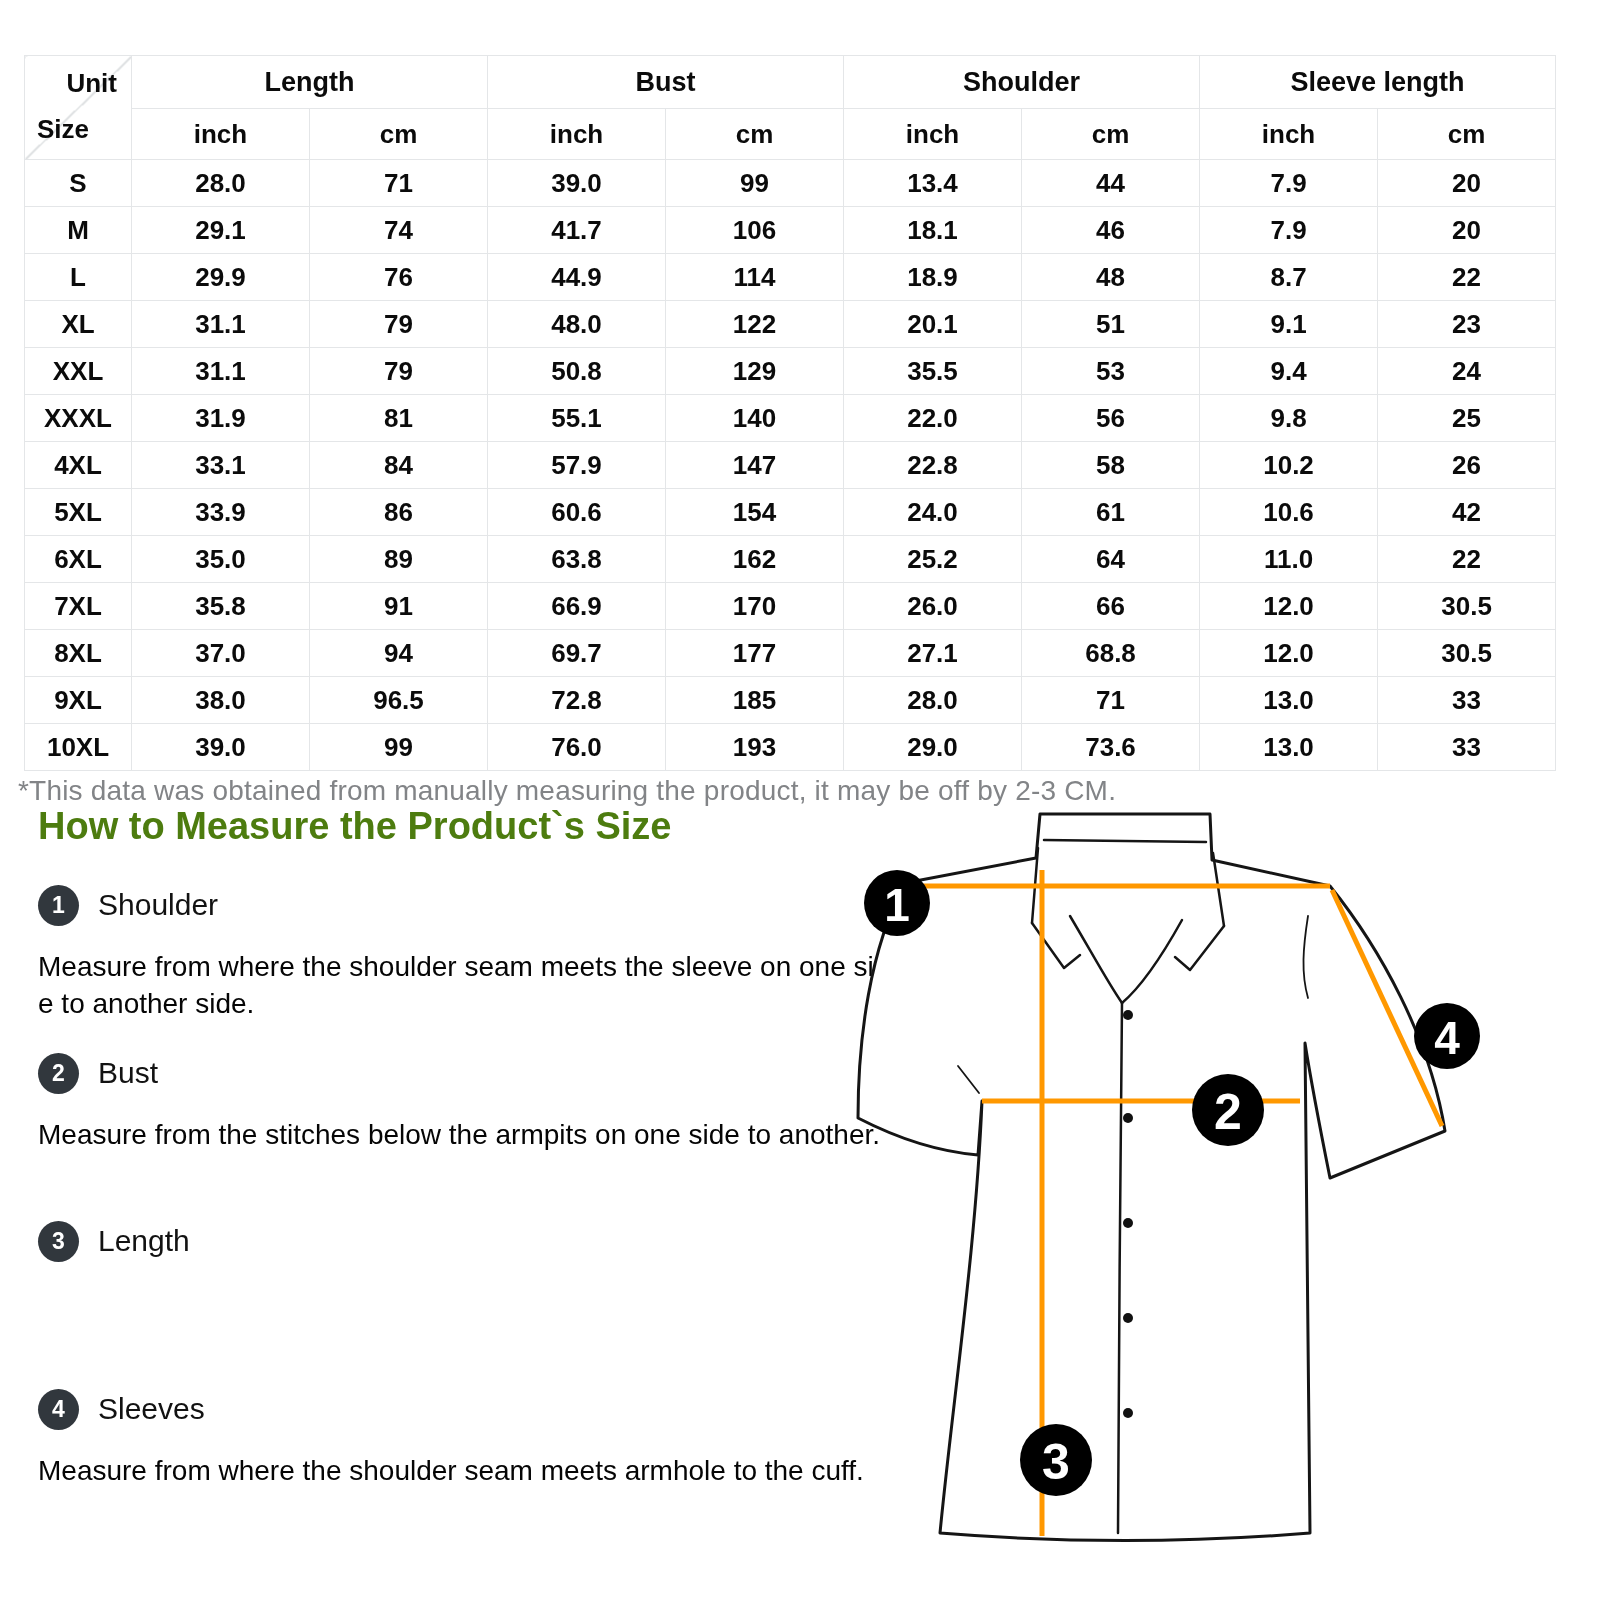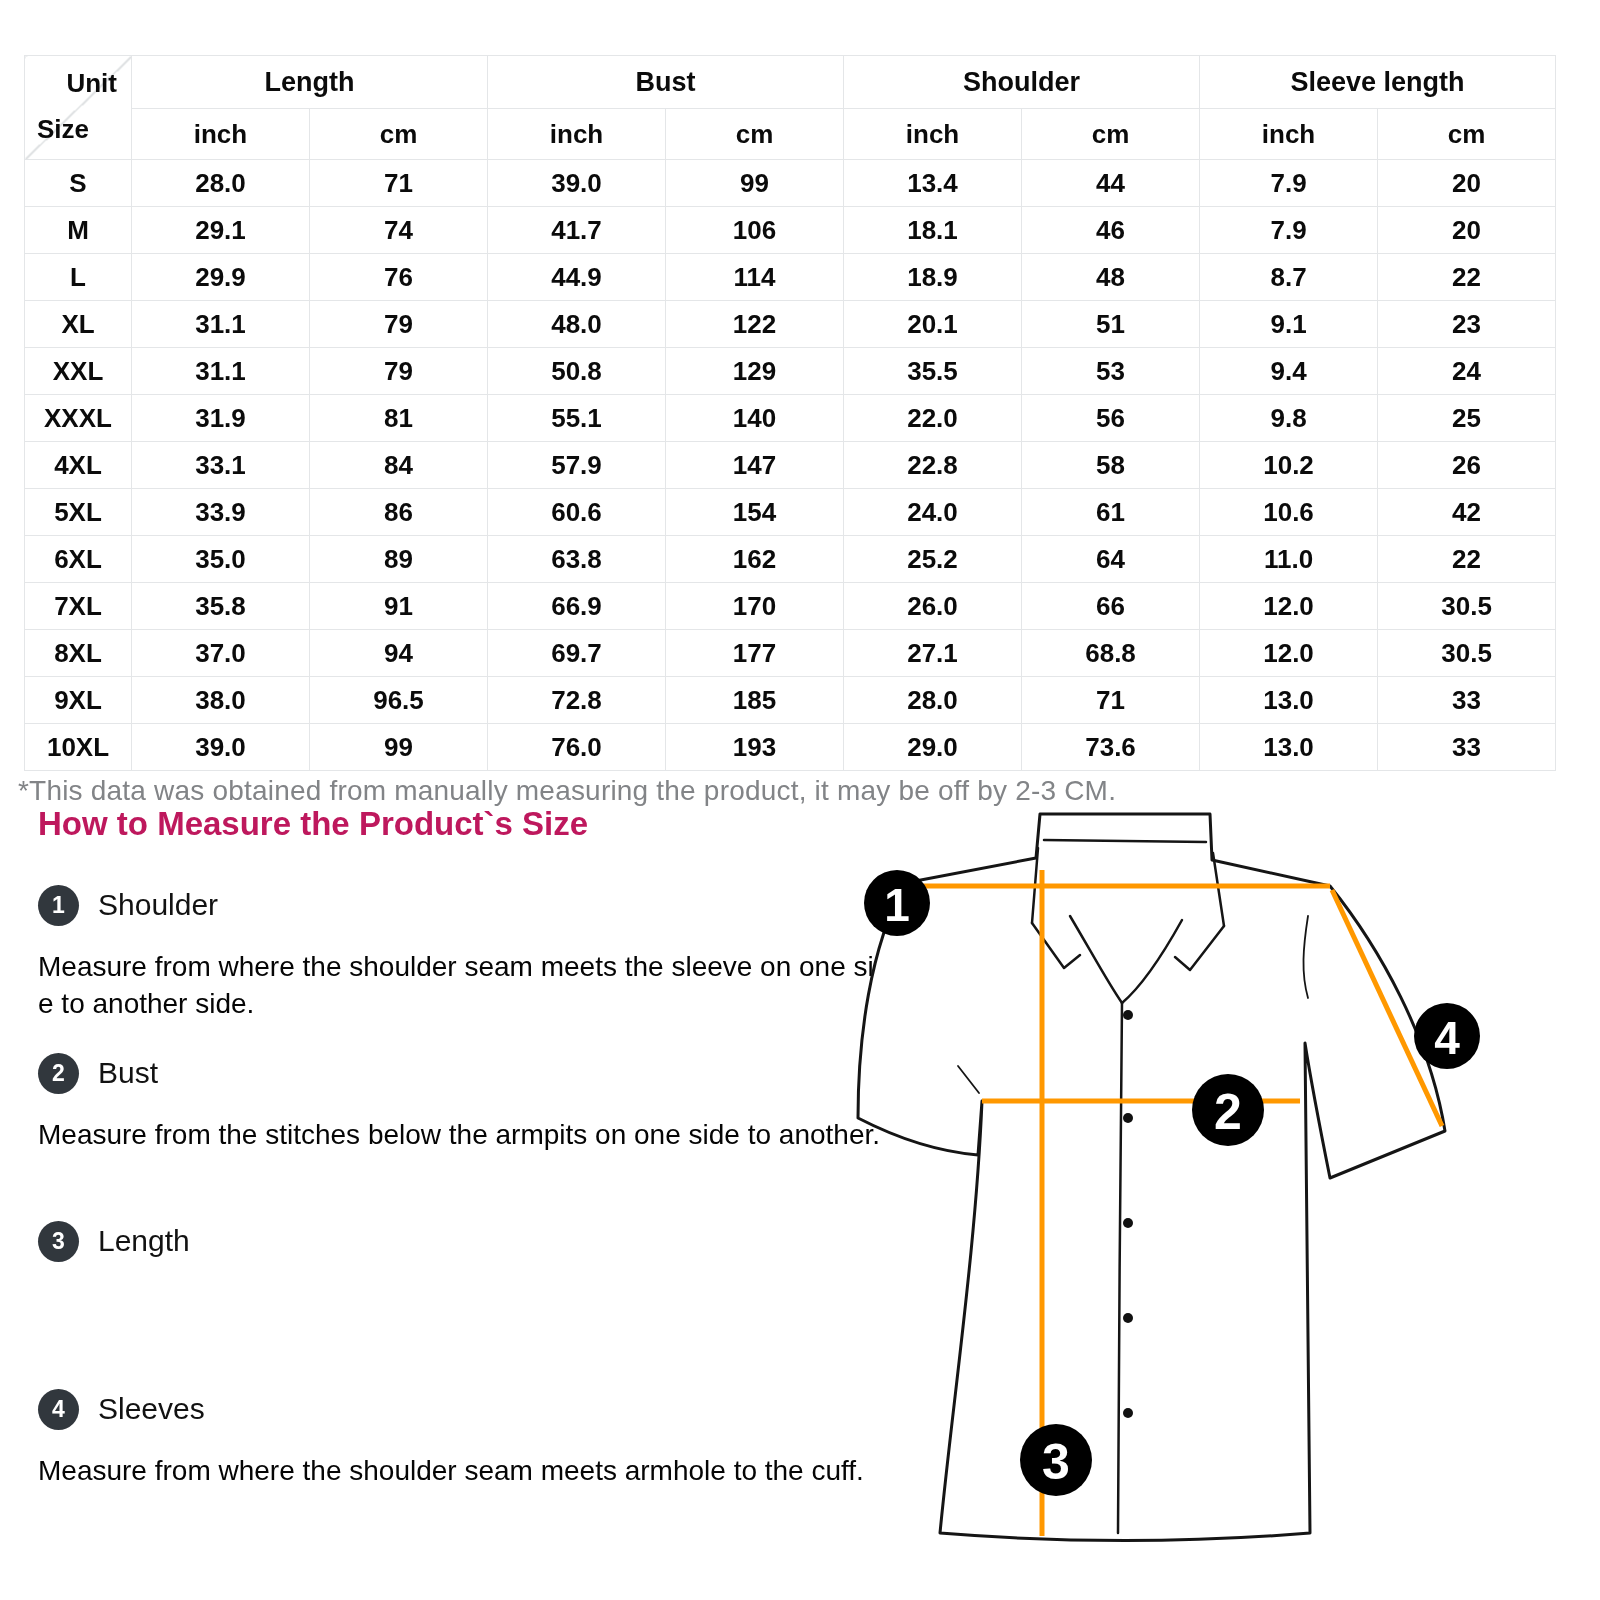--- a/index.html
+++ b/index.html
@@ -28,21 +28,21 @@
   }
   .diag-unit{position:absolute;top:12px;right:14px;font-size:26px;}
   .diag-size{position:absolute;bottom:14px;left:12px;font-size:26px;}
   
   .note{
     position:absolute;left:18px;top:763px;width:1560px;
     font-size:28px;color:#828487;letter-spacing:0.2px;white-space:nowrap;margin-top:12px;
   }
   .howto-title{
     position:absolute;left:38px;top:805px;
-    font-size:33px;font-weight:bold;color:#be185d;
+    font-size:38px;font-weight:bold;color:#4d7c0f;
   }
   
   .step{position:absolute;left:38px;width:862px;}
   .step-head{display:flex;align-items:center;height:42px;}
   .step-badge{
     width:41px;height:41px;border-radius:50%;background:#31373d;
     color:#fff;display:flex;align-items:center;justify-content:center;
     font-size:23px;font-weight:bold;flex:0 0 41px;
   }
   .step-label{margin-left:19px;font-size:30px;font-weight:500;color:#121212;}

